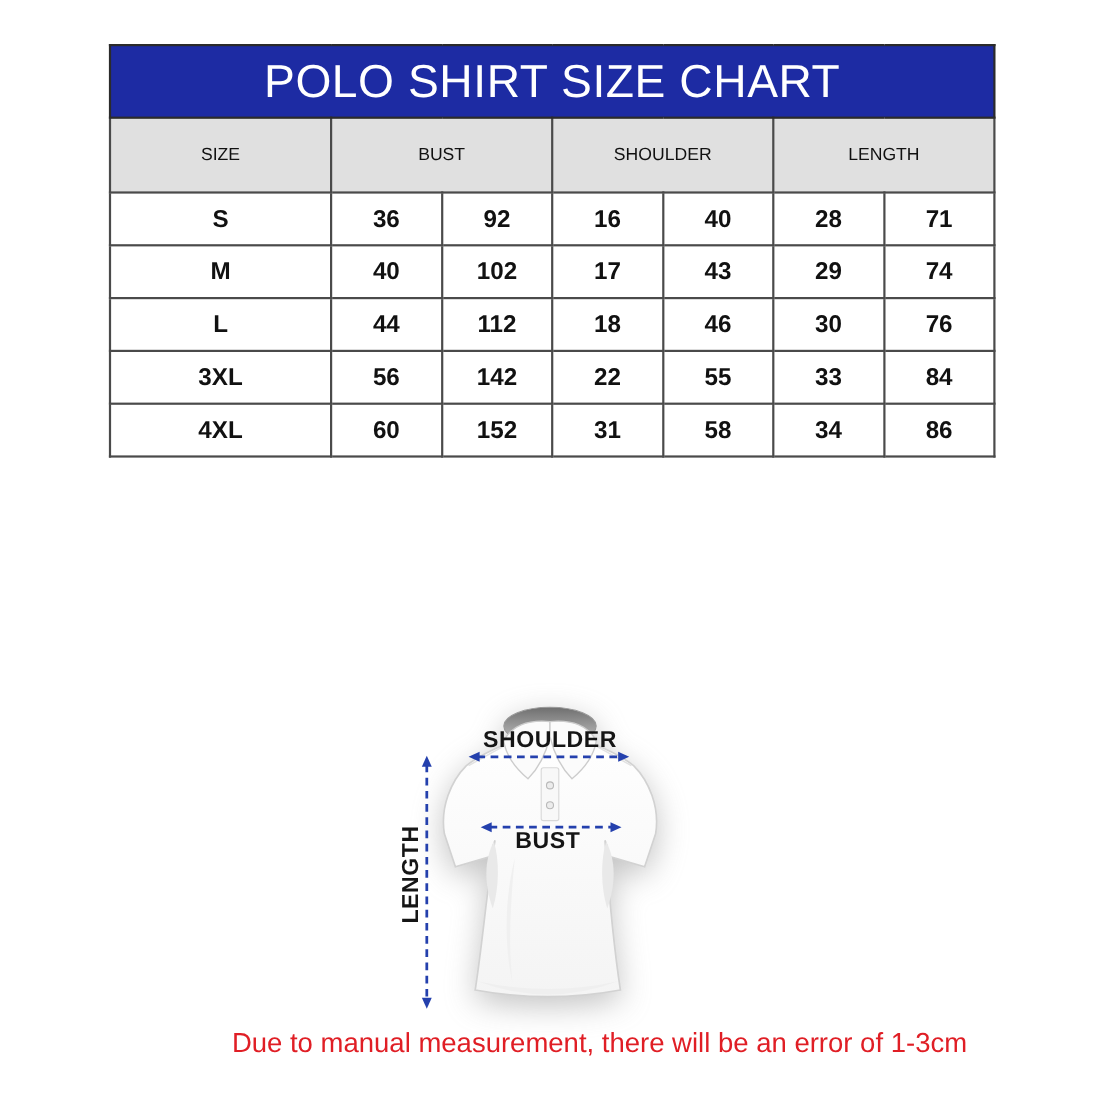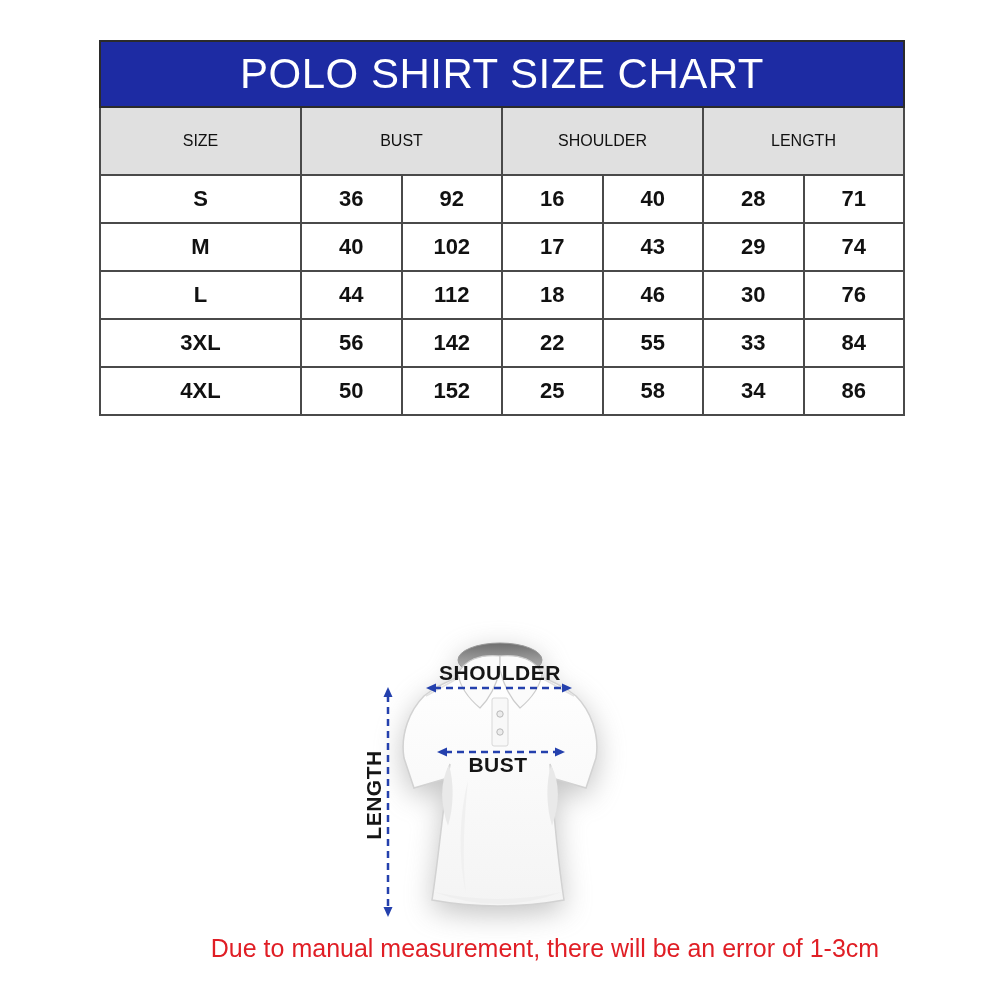--- a/index.html
+++ b/index.html
@@ -93,23 +93,23 @@
           <td class="size-cell">3XL</td>
           <td>56</td>
           <td>142</td>
           <td>22</td>
           <td>55</td>
           <td>33</td>
           <td>84</td>
         </tr>
         <tr>
           <td class="size-cell">4XL</td>
-          <td>50</td>
+          <td>60</td>
           <td>152</td>
-          <td>25</td>
+          <td>31</td>
           <td>58</td>
           <td>34</td>
           <td>86</td>
         </tr>
       </tbody>
   </table>
 </div>
 
 <svg class="shirt-svg" viewBox="0 0 320 300">
   <defs>

